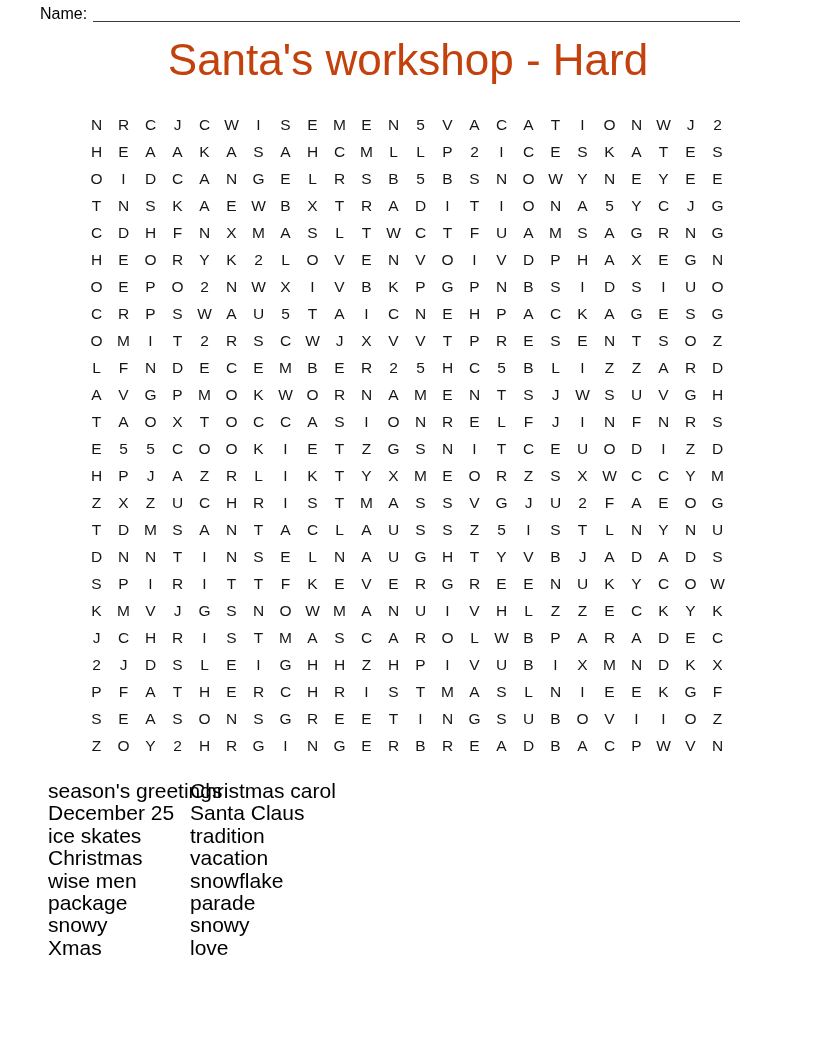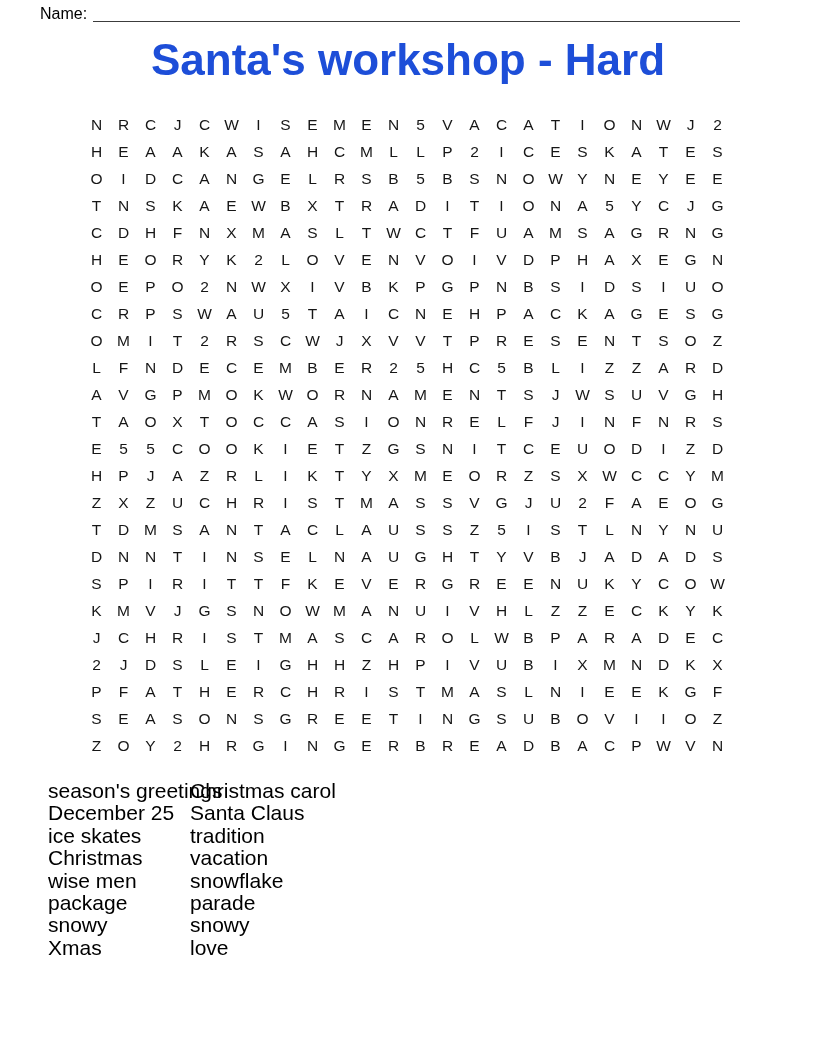--- a/index.html
+++ b/index.html
@@ -37,23 +37,23 @@
   }
 
   
   .title {
     position: absolute;
     top: 34px;
     left: 0;
     width: 816px;
     text-align: center;
     font-size: 44px;
-    font-weight: 700;
+    font-weight: 400;
     line-height: 52px;
-    color: #1d4ed8;
+    color: #c2410c;
   }
 
   
   .grid {
     position: absolute;
     top: 111px;
     left: 83px;
   }
   .grid-row {
     display: flex;

